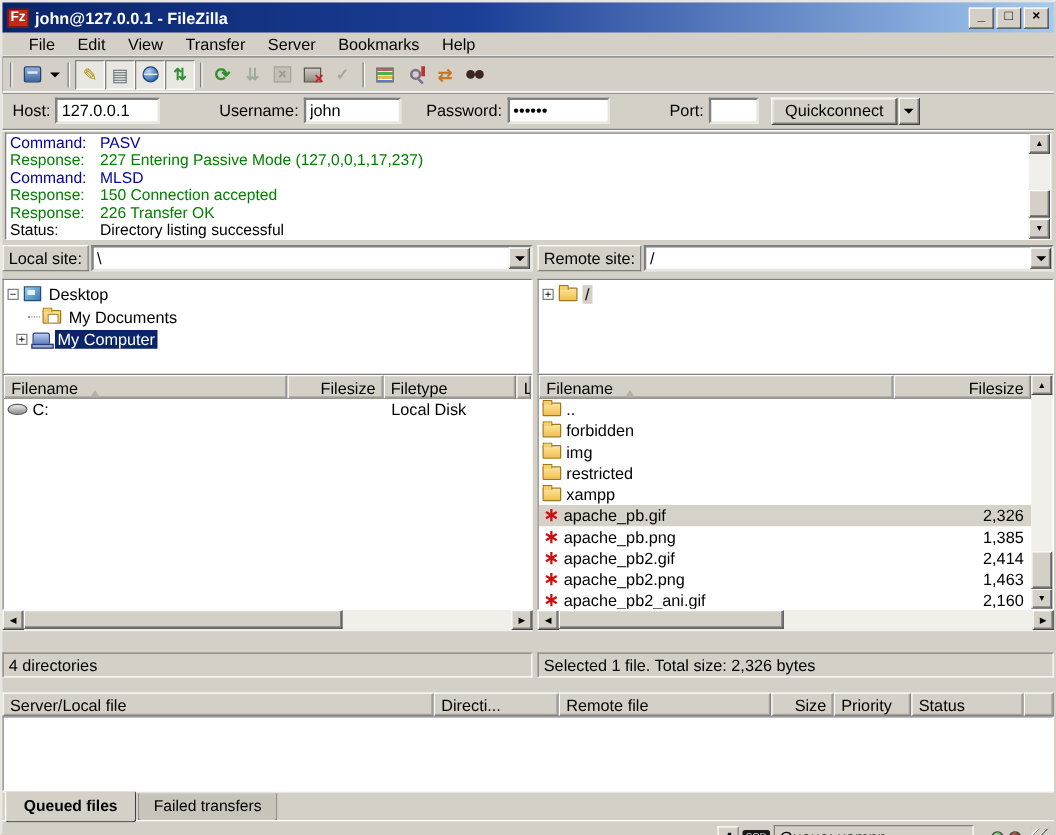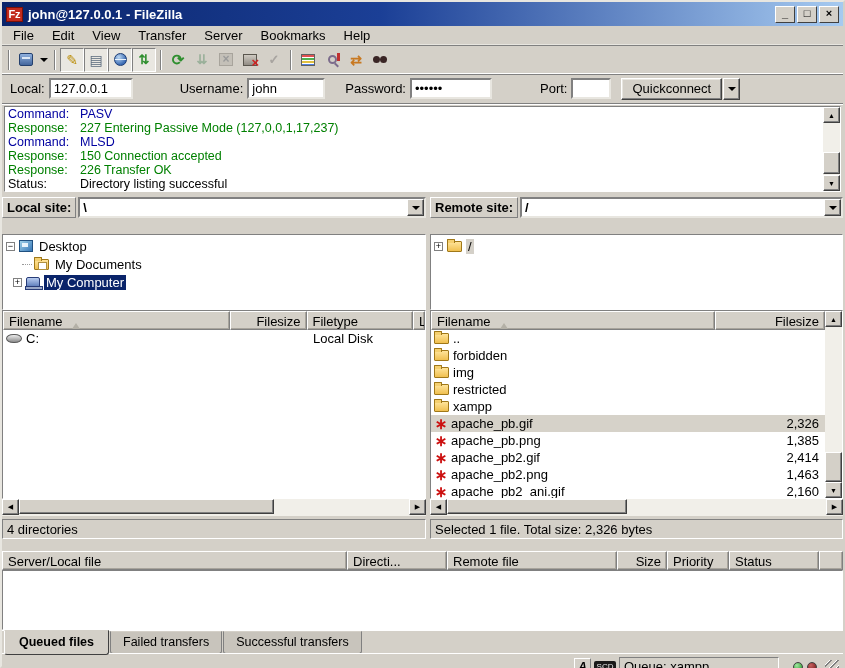--- a/index.html
+++ b/index.html
@@ -15,21 +15,21 @@
               display:flex; align-items:center; padding:0 4px; flex:0 0 auto; }
   .fz-logo { width:17px; height:15px; background:#c22a1c; color:#fff; font-weight:bold; font-size:11px;
              display:flex; align-items:center; justify-content:center; margin-right:5px; border:1px solid #7a1008; }
   .title-text { color:#fff; font-weight:bold; font-size:13px; flex:1; white-space:nowrap; }
   .win-btn { width:20px; height:17px; background:#d4d0c8; margin-left:2px; display:flex; align-items:center;
              justify-content:center; font-size:11px; font-weight:bold; line-height:1;
              border:1px solid; border-color:#fff #404040 #404040 #fff; }
   .win-btn span { transform:translateY(-1px); }
 
   
-  .menubar { height:19px; display:flex; align-items:flex-end; padding-left:2px; flex:0 0 auto;
+  .menubar { height:19px; display:flex; align-items:flex-end; padding-left:12px; flex:0 0 auto;
              border-bottom:1px solid #e8e6e0; }
   .menu-item { padding:1px 9px; }
 
   
   .toolbar { height:29px; display:flex; align-items:center; padding:1px 2px; flex:0 0 auto;
              border-top:1px solid #808080; border-bottom:1px solid #fff; box-shadow:0 1px 0 #808080; }
   .tb-sep { width:2px; height:20px; margin:0 4px; border-left:1px solid #808080; border-right:1px solid #fff; }
   .tb-btn { width:24px; height:24px; display:flex; align-items:center; justify-content:center; border:1px solid transparent; }
   .tb-btn.pressed { border-color:#808080 #fff #fff #808080; background:#e9e7e1; }
   .tb-drop { width:12px; height:24px; display:flex; align-items:center; justify-content:center; }
@@ -85,21 +85,21 @@
   .hscroll { height:17px; background:#f1efe9; display:flex; flex:0 0 auto; }
   .sb-track-h { flex:1; position:relative; }
   .sb-thumb-h { position:absolute; top:0; height:15px; background:#d4d0c8; border:1px solid; border-color:#fff #404040 #404040 #fff; box-shadow:inset -1px -1px 0 #808080; }
 
   
   .main { display:flex; flex:0 0 auto; margin-top:2px; }
   .pane-l { width:424px; flex:0 0 auto; display:flex; flex-direction:column; }
   .pane-gap { width:4px; flex:0 0 auto; }
   .pane-r { flex:1; display:flex; flex-direction:column; }
 
-  .siterow { height:22px; display:flex; align-items:flex-end; flex:0 0 auto; margin-bottom:16px;font-weight:bold; }
+  .siterow { height:22px; display:flex; align-items:flex-start; flex:0 0 auto; margin-bottom:5px; }
   .site-label { padding:2px 4px; border:1px solid; border-color:#fff #808080 #808080 #fff; background:#d4d0c8; margin-right:2px; white-space:nowrap; }
   .combo { flex:1; height:21px; background:#fff; border:2px solid; border-color:#808080 #e8e6e0 #e8e6e0 #808080;
            display:flex; align-items:center; }
   .combo-val { flex:1; padding-left:3px; }
   .combo-btn { width:17px; height:17px; background:#d4d0c8; border:1px solid; border-color:#fff #404040 #404040 #fff;
                box-shadow:inset -1px -1px 0 #808080; display:flex; align-items:center; justify-content:center; }
 
   .tree { height:76px; background:#fff; border:1px solid; border-color:#808080 #fff #fff #808080; padding:2px 0 0 3px; flex:0 0 auto; overflow:hidden; }
   .tree-row { display:flex; align-items:center; height:18px; white-space:nowrap; }
   .expander { width:9px; height:9px; border:1px solid #808080; background:#fff; font-size:9px; line-height:7px;
@@ -126,21 +126,21 @@
   .lhead { display:flex; height:19px; background:#d4d0c8; flex:0 0 auto; }
   .hcell { border:1px solid; border-color:#fff #808080 #808080 #fff; box-shadow:inset -1px -1px 0 #a8a49c;
            display:flex; align-items:flex-end; padding:0 5px; white-space:nowrap; overflow:hidden; }
   .hcell.right { justify-content:flex-end; }
   .sort-asc { width:0; height:0; border-left:4px solid transparent; border-right:4px solid transparent;
               border-bottom:6px solid #b4b0a6; margin-left:10px; }
   .lrow { display:flex; align-items:center; height:17px; white-space:nowrap; }
   .lrow .cell { overflow:hidden; display:flex; align-items:center; height:17px; }
   .row-selected { background:#d6d2c9; }
 
-  .pstatus { height:20px; margin-top:3px; border:1px solid; border-color:#808080 #fff #fff #808080;
+  .pstatus { height:20px; margin-top:17px; border:1px solid; border-color:#808080 #fff #fff #808080;
              display:flex; align-items:center; padding-left:4px; flex:0 0 auto; }
 
   
   .queuehead { display:flex; height:19px; background:#d4d0c8; margin-top:12px; flex:0 0 auto; }
   .queuebody { height:60px; background:#fff; border:1px solid; border-color:#808080 #fff #fff #808080; flex:0 0 auto; }
   .tabs { display:flex; height:23px; align-items:flex-start; padding-left:2px; border-top:1px solid #fff; flex:0 0 auto; }
   .tab { padding:3px 12px 4px; border:1px solid #808080; border-top:1px solid #d4d0c8; background:#c8c4bc;
          border-radius:0 0 3px 3px; margin-right:1px; font-size:12.5px; }
   .tab.active { background:#d4d0c8; font-weight:bold; border-color:#fff #404040 #404040 #fff; border-top-color:#d4d0c8;
                 padding:4px 14px 5px; position:relative; top:-1px; }
@@ -236,21 +236,21 @@
       </div>
     <div class="tb-btn">
         <span class="g-sync">⇄</span>
       </div>
     <div class="tb-btn">
         <span class="ico-binoc"></span>
       </div>
   </div>
 
   <div class="quickbar">
-    <span class="qc-label">Local:</span>
+    <span class="qc-label">Host:</span>
     <input class="qc-input field" style="width: 84px;" value="127.0.0.1">
     <span class="qc-label" style="margin-left:47px">Username:</span>
     <input class="qc-input field" style="width: 78px;" value="john">
     <span class="qc-label" style="margin-left:20px">Password:</span>
     <input class="qc-input field" style="width: 82px;" value="••••••">
     <span class="qc-label" style="margin-left:48px">Port:</span>
     <input class="qc-input field" style="width: 40px;" value="">
     <button class="qc-btn" style="margin-left:10px">Quickconnect</button>
     <div class="qc-drop">
         <span class="arrow-down"></span>
@@ -522,21 +522,20 @@
     <div class="hcell" style="width:90px">
         <span>Status</span>
       </div>
     <div class="hcell" style="flex:1"></div>
   </div>
   <div class="queuebody"></div>
 
   <div class="tabs">
     <div class="tab active">Queued files</div>
     <div class="tab">Failed transfers</div>
-    <div class="tab">Successful transfers</div>
   </div>
 
   <div class="statusbar">
     <div class="sb-ind">
         <span class="ascii-glyph">A</span>
       </div>
     <div class="speed-badge">SCD</div>
     <div class="queue-status">
         <span>Queue: xampp</span>
       </div>

